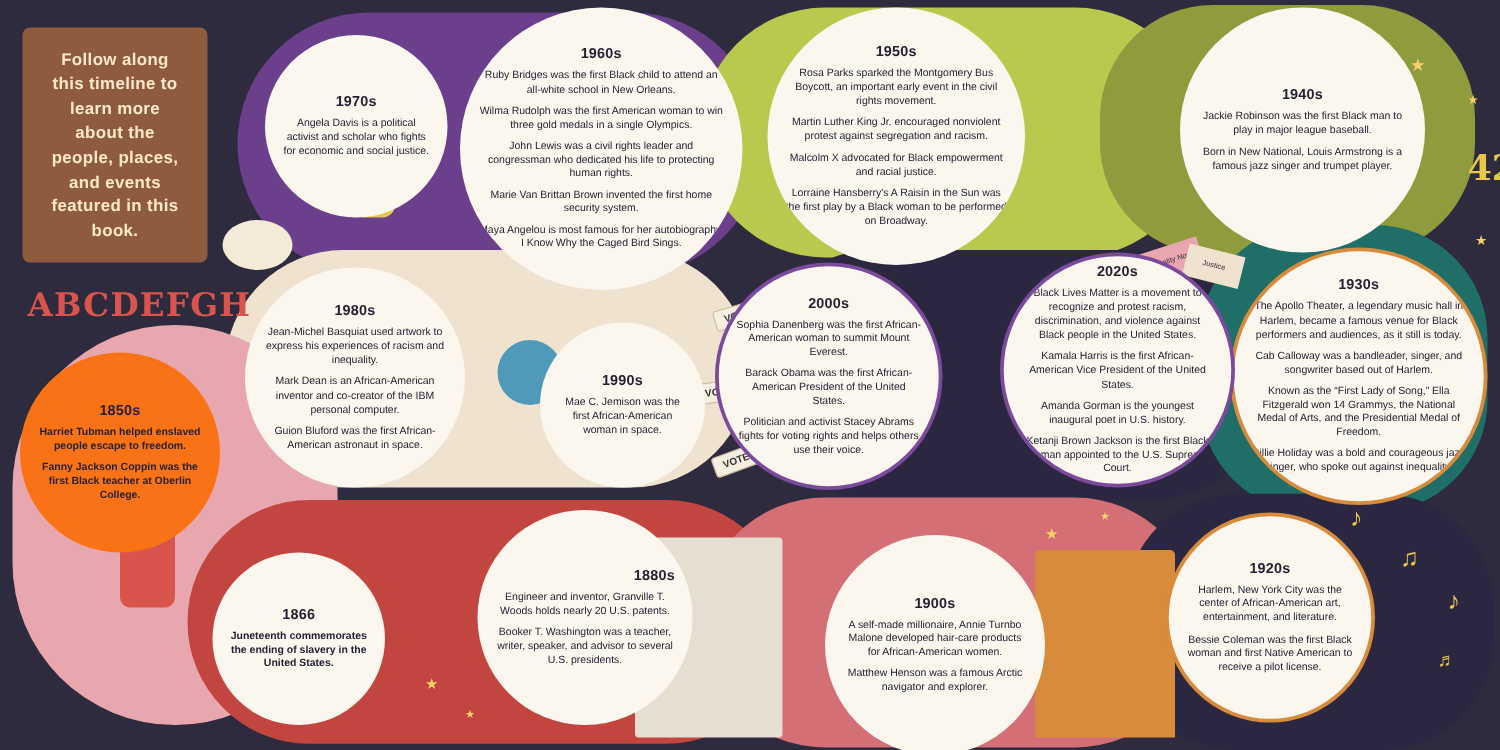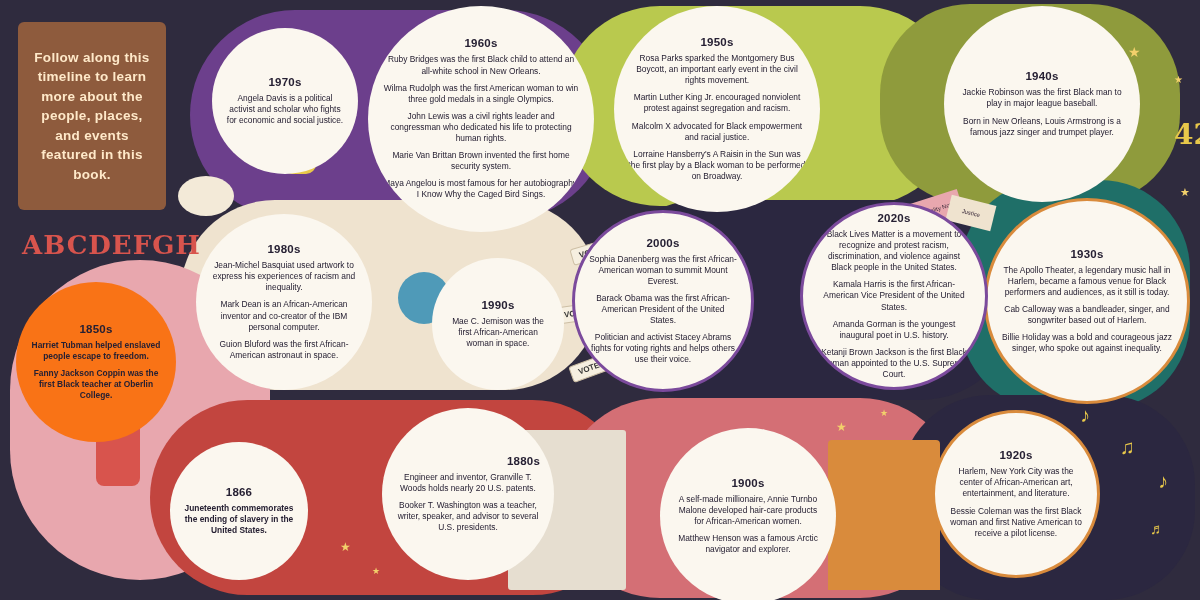--- a/index.html
+++ b/index.html
@@ -36,21 +36,21 @@
     position: absolute;
     left: 18px; top: 22px;
     width: 148px; height: 188px;
     background: #8e5b3d;
     border-radius: 6px;
     color: #ffe9c9;
     display: flex;
     align-items: center;
     justify-content: center;
     text-align: center;
-    padding: 10px;
+    padding: 20px;
     box-sizing: border-box;
     font-size: 13.5px;
     line-height: 1.45;
     font-weight: bold;
     letter-spacing: .3px;
   }
 
   
   .bubble {
     position: absolute;
@@ -199,27 +199,28 @@
   <div class="bubble ring-orange" style="left:932px; top:410px; width:168px; height:168px;">
     <div class="decade">1920s</div>
     <p>Harlem, New York City was the center of African-American art, entertainment, and literature.</p>
     <p>Bessie Coleman was the first Black woman and first Native American to receive a pilot license.</p>
   </div>
 
   <div class="bubble ring-orange" style="left:984px; top:198px; width:206px; height:206px;">
     <div class="decade">1930s</div>
     <p>The Apollo Theater, a legendary music hall in Harlem, became a famous venue for Black performers and audiences, as it still is today.</p>
     <p>Cab Calloway was a bandleader, singer, and songwriter based out of Harlem.</p>
+    <p>Known as the “First Lady of Song,” Ella Fitzgerald won 14 Grammys, the National Medal of Arts, and the Presidential Medal of Freedom.</p>
     <p>Billie Holiday was a bold and courageous jazz singer, who spoke out against inequality.</p>
   </div>
 
   <div class="bubble ring-none" style="left:944px; top:6px; width:196px; height:196px;">
     <div class="decade">1940s</div>
     <p>Jackie Robinson was the first Black man to play in major league baseball.</p>
-    <p>Born in New Orleans, Louis Armstrong is a famous jazz singer and trumpet player.</p>
+    <p>Born in New National, Louis Armstrong is a famous jazz singer and trumpet player.</p>
   </div>
 
   <div class="bubble ring-none" style="left:614px; top:6px; width:206px; height:206px;">
     <div class="decade">1950s</div>
     <p>Rosa Parks sparked the Montgomery Bus Boycott, an important early event in the civil rights movement.</p>
     <p>Martin Luther King Jr. encouraged nonviolent protest against segregation and racism.</p>
     <p>Malcolm X advocated for Black empowerment and racial justice.</p>
     <p>Lorraine Hansberry's A Raisin in the Sun was the first play by a Black woman to be performed on Broadway.</p>
   </div>
 

